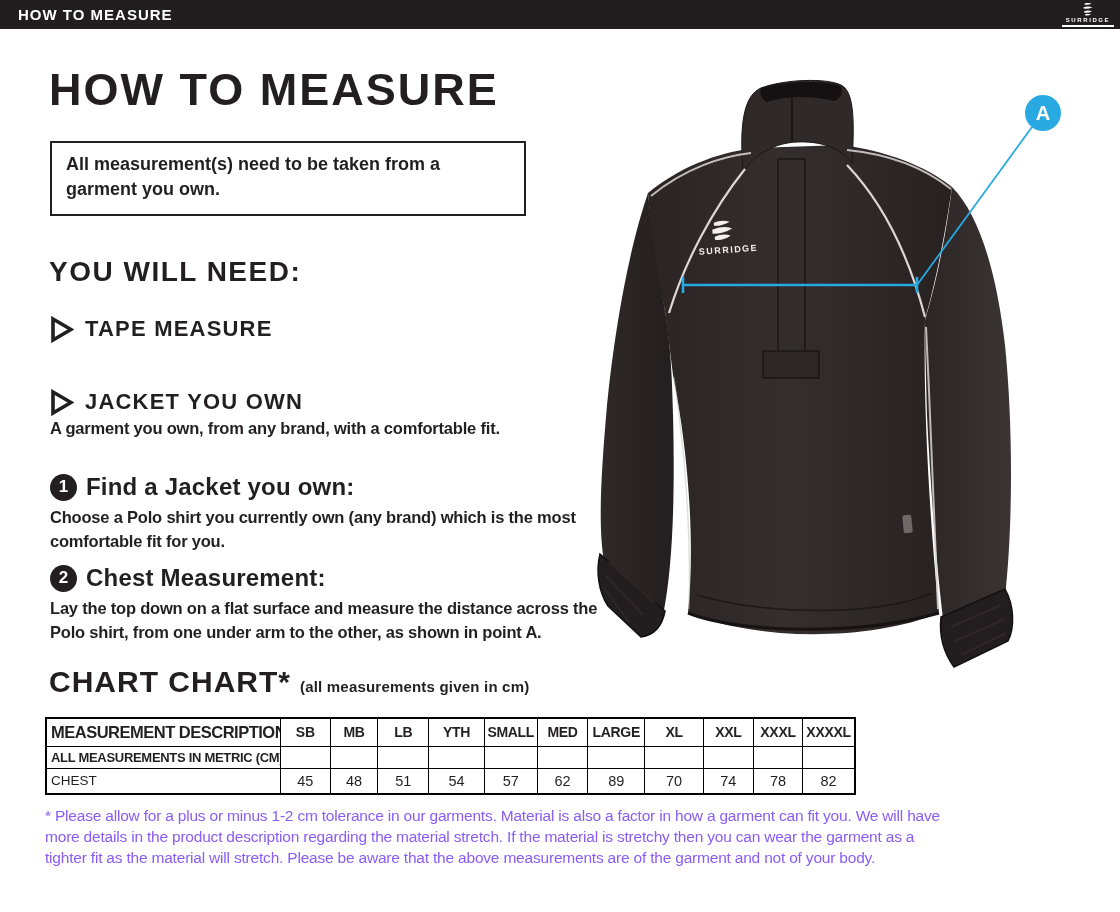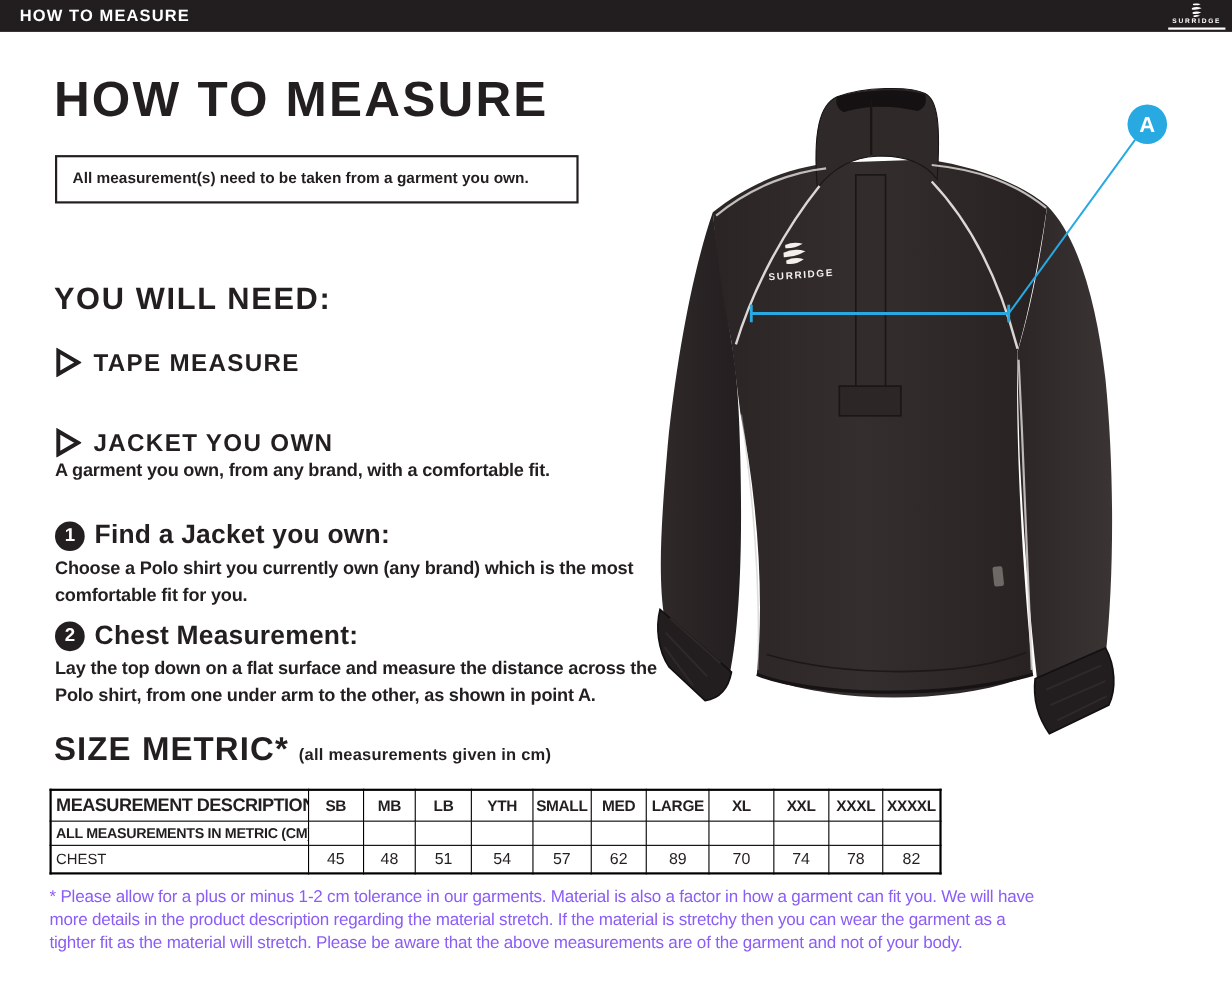--- a/index.html
+++ b/index.html
@@ -26,26 +26,26 @@
   .topbar-logo .logo-underline { width:52px; height:2px; background:#ffffff; margin-top:2px; }
 
   
   .h1 {
     position:absolute; left:49px; top:64px; font-size:45px; font-weight:bold;
     letter-spacing:2px; color:#231f20; white-space:nowrap;
   }
   .note-box {
     position:absolute; left:50px; top:141px; width:476px;
     border:2.5px solid #231f20; padding:9px 14px 12px 14px;
-    font-size:14px; font-weight:bold; line-height:1.38;
+    font-size:18px; font-weight:bold; line-height:1.38;
   }
   .ywn-heading {
     position:absolute; left:49px; top:256px; font-size:28px; font-weight:bold; letter-spacing:1.5px;
   }
-  .need-item { position:absolute; left:50px; display:flex; align-items:center; }
+  .need-item { position:absolute; left:50px; display:flex; align-items:flex-start; }
   .need-item .tri { margin-right:11px; display:block; }
   .need-title { font-size:22px; font-weight:bold; letter-spacing:1.2px; white-space:nowrap; }
   .need-desc {
     position:absolute; left:50px; font-size:16.5px; font-weight:bold; white-space:nowrap; letter-spacing:-0.2px;
   }
   .step-row { position:absolute; left:50px; display:flex; align-items:center; }
   .step-badge {
     width:27px; height:27px; border-radius:50%; background:#231f20; color:#fff;
     font-size:17px; font-weight:bold; display:flex; align-items:center; justify-content:center;
     margin-right:9px; flex:0 0 auto;
@@ -127,21 +127,21 @@
   </div>
   <div class="step-desc" style="top:506px;">Choose a Polo shirt you currently own (any brand) which is the most comfortable fit for you.</div>
 
   <div class="step-row" style="top:564px;">
     <div class="step-badge">2</div>
     <div class="step-title">Chest Measurement:</div>
   </div>
   <div class="step-desc" style="top:597px;">Lay the top down on a flat surface and measure the distance across the Polo shirt, from one under arm to the other, as shown in point A.</div>
 
   <div class="sc-heading">
-    <span class="big">SIZE METRIC*</span>
+    <span class="big">CHART CHART*</span>
     <span class="small">(all measurements given in cm)</span>
   </div>
 
   <table class="size-table">
     <colgroup>
       <col style="width:233px">
         <col style="width:50px">
         <col style="width:47px">
         <col style="width:51px">
       <col style="width:55px">

